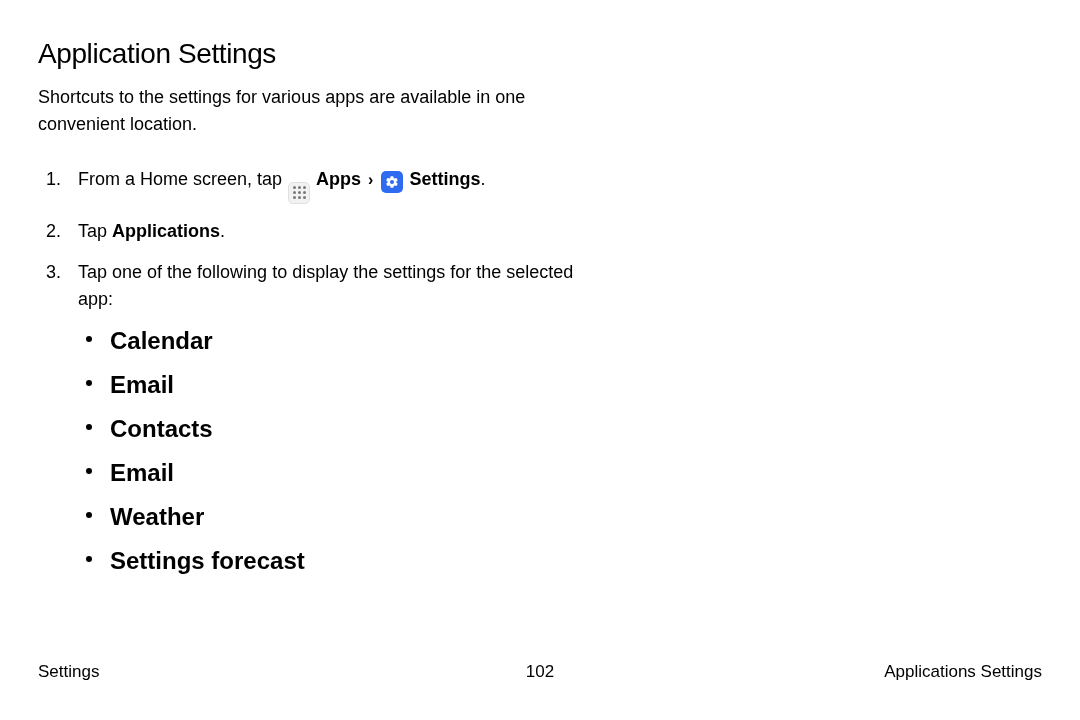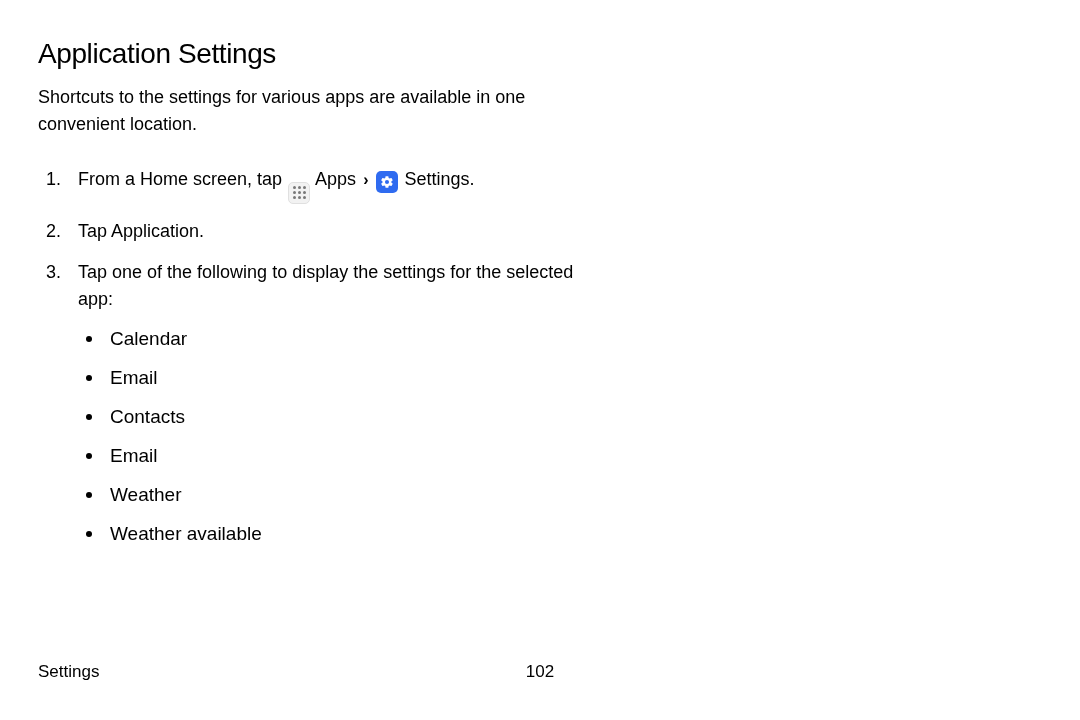--- a/index.html
+++ b/index.html
@@ -74,37 +74,38 @@
       border-radius: 50%;
     }
     .settings-badge {
       background: #2f6bf0;
     }
     .gear {
       width: 14px;
       height: 14px;
     }
     .bold {
-      font-weight: normal;
+      font-weight: bold;
     }
     .chev {
       font-weight: bold;
       margin: 0 2px;
       font-size: 16px;
     }
     ul.bullets {
       list-style: none;
       margin-top: 16px;
     }
     ul.bullets li {
       position: relative;
       padding-left: 32px;
-      font-size: 19px;
+      font-size: 24px;
       line-height: 1.0;
       margin-bottom: 20px;
+      font-weight: bold;
     }
     ul.bullets li::before {
       content: "";
       position: absolute;
       left: 8px;
       top: 7px;
       width: 6px;
       height: 6px;
       background: #000;
       border-radius: 50%;
@@ -152,32 +153,33 @@
     <span class="chev">›</span>
     <span class="icon-badge settings-badge">
       <svg class="gear" viewBox="0 0 24 24">
         <path fill="#ffffff" d="M19.4 13a7.5 7.5 0 0 0 .07-1 7.5 7.5 0 0 0-.07-1l2.1-1.65a.5.5 0 0 0 .12-.64l-2-3.46a.5.5 0 0 0-.61-.22l-2.49 1a7.3 7.3 0 0 0-1.73-1l-.38-2.65A.5.5 0 0 0 13.92 2h-4a.5.5 0 0 0-.49.42L9.05 5.07a7.3 7.3 0 0 0-1.73 1l-2.49-1a.5.5 0 0 0-.61.22l-2 3.46a.5.5 0 0 0 .12.64L4.44 11a7.5 7.5 0 0 0-.07 1 7.5 7.5 0 0 0 .07 1l-2.1 1.65a.5.5 0 0 0-.12.64l2 3.46a.5.5 0 0 0 .61.22l2.49-1a7.3 7.3 0 0 0 1.73 1l.38 2.65a.5.5 0 0 0 .49.42h4a.5.5 0 0 0 .49-.42l.38-2.65a7.3 7.3 0 0 0 1.73-1l2.49 1a.5.5 0 0 0 .61-.22l2-3.46a.5.5 0 0 0-.12-.64ZM12 15.5A3.5 3.5 0 1 1 15.5 12 3.5 3.5 0 0 1 12 15.5Z"></path>
       </svg>
     </span>
     <span class="bold">Settings</span><span>.</span>
   </li>
 
   <li>
-    <span>Tap </span><span class="bold">Application</span><span>.</span>
+    <span>Tap </span><span class="bold">Applications</span><span>.</span>
   </li>
 
   <li>
     <span>Tap one of the following to display the settings for the selected app:</span>
     <ul class="bullets">
       <li>Calendar</li>
       <li>Email</li>
       <li>Contacts</li>
       <li>Email</li>
       <li>Weather</li>
-      <li>Weather available</li>
+      <li>Settings forecast</li>
     </ul>
   </li>
 </ol>
 
 <div class="footer">
   <span>Settings</span>
   <span class="center">102</span>
+  <span>Applications Settings</span>
 </div>
 
 </body></html>

